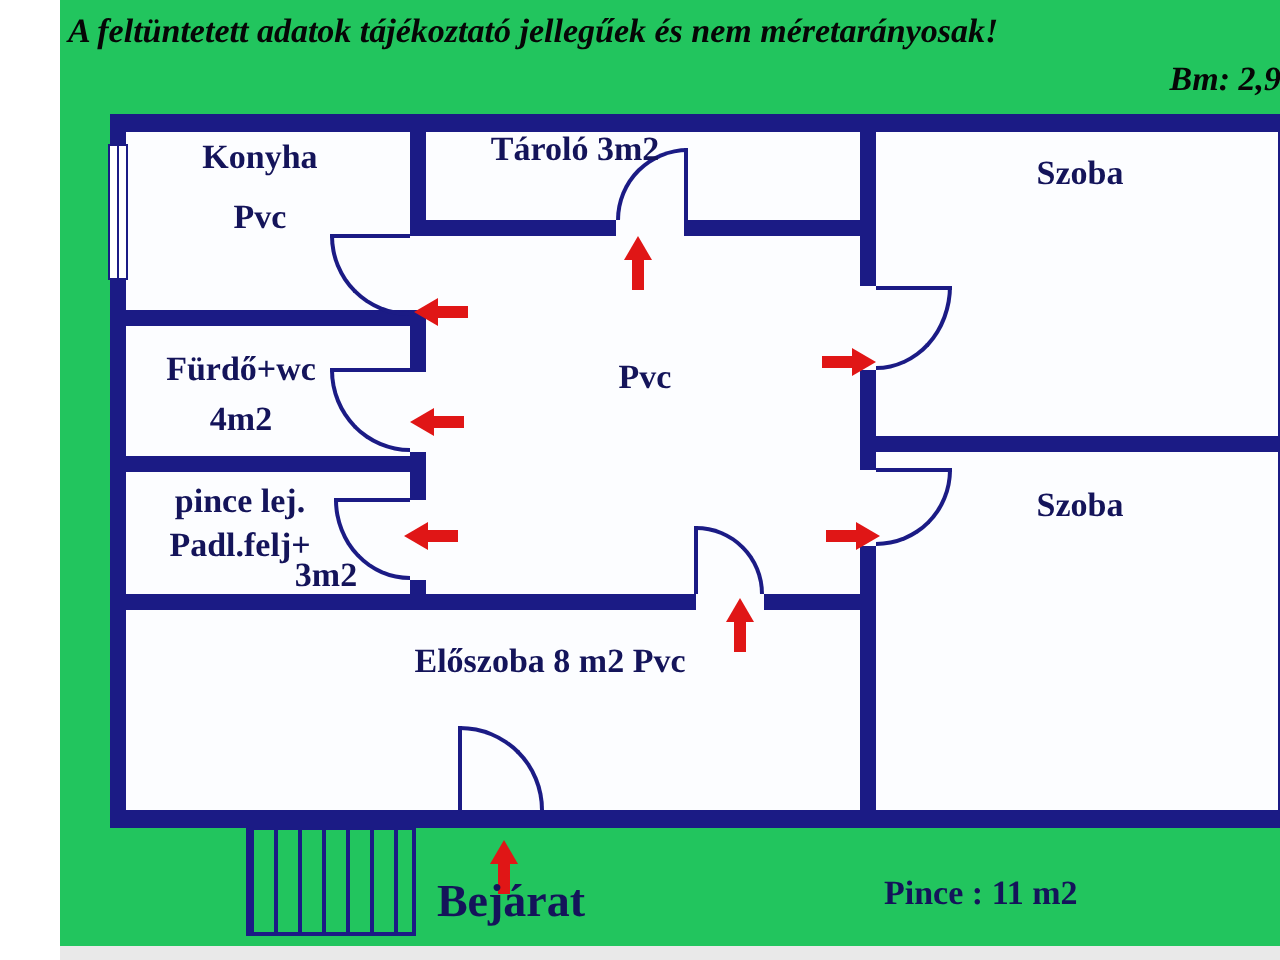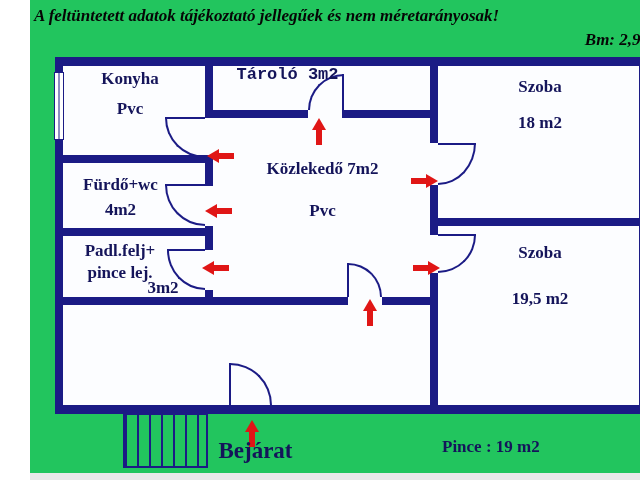--- a/index.html
+++ b/index.html
@@ -96,46 +96,44 @@
   <div class="arrow" style="left:333px;top:299px;"></div>
   <div class="arrow" style="left:215px;top:420px;"></div>
 
   <div class="stairs"></div>
 
   <div class="txt center" style="left:30px;top:64px;width:140px;line-height:30px;">
     <div>Konyha</div>
     <div>Pvc</div>
   </div>
 
-  <div class="txt center" style="left:185px;top:64px;width:145px;font-family:Liberation Mono, monospace;">Tároló 3m2</div>
+  <div class="txt center" style="left:185px;top:64px;width:145px;">Tároló 3m2</div>
 
   <div class="txt center" style="left:420px;top:76px;width:180px;">
     <div>Szoba</div>
-    <div style="margin-top:14px;">18 m2</div>
   </div>
 
   <div class="txt center" style="left:28px;top:172px;width:125px;line-height:25px;">
     <div>Fürdő+wc</div>
     <div>4m2</div>
   </div>
 
   <div class="txt center" style="left:200px;top:158px;width:185px;">
-    <div>Közlekedő 7m2</div>
     <div style="margin-top:20px;">Pvc</div>
   </div>
 
   <div class="txt center" style="left:30px;top:240px;width:120px;">
+    <div>pince lej.</div>
     <div>Padl.felj+</div>
-    <div>pince lej.</div>
   </div>
   <div class="txt center" style="left:107px;top:277px;width:52px;">3m2</div>
 
   <div class="txt center" style="left:420px;top:242px;width:180px;">
     <div>Szoba</div>
-    <div style="margin-top:24px;">19,5 m2</div>
   </div>
 
+  <div class="txt center" style="left:95px;top:320px;width:300px;">Előszoba 8 m2 Pvc</div>
 
   <div class="txt center" style="left:158px;top:440px;width:135px;font-size:23px;">Bejárat</div>
-  <div class="txt" style="left:412px;top:436px;">Pince : 19 m2</div>
+  <div class="txt" style="left:412px;top:436px;">Pince : 11 m2</div>
 
   <div class="photo-edge"></div>
 </div>
 
 </body></html>

